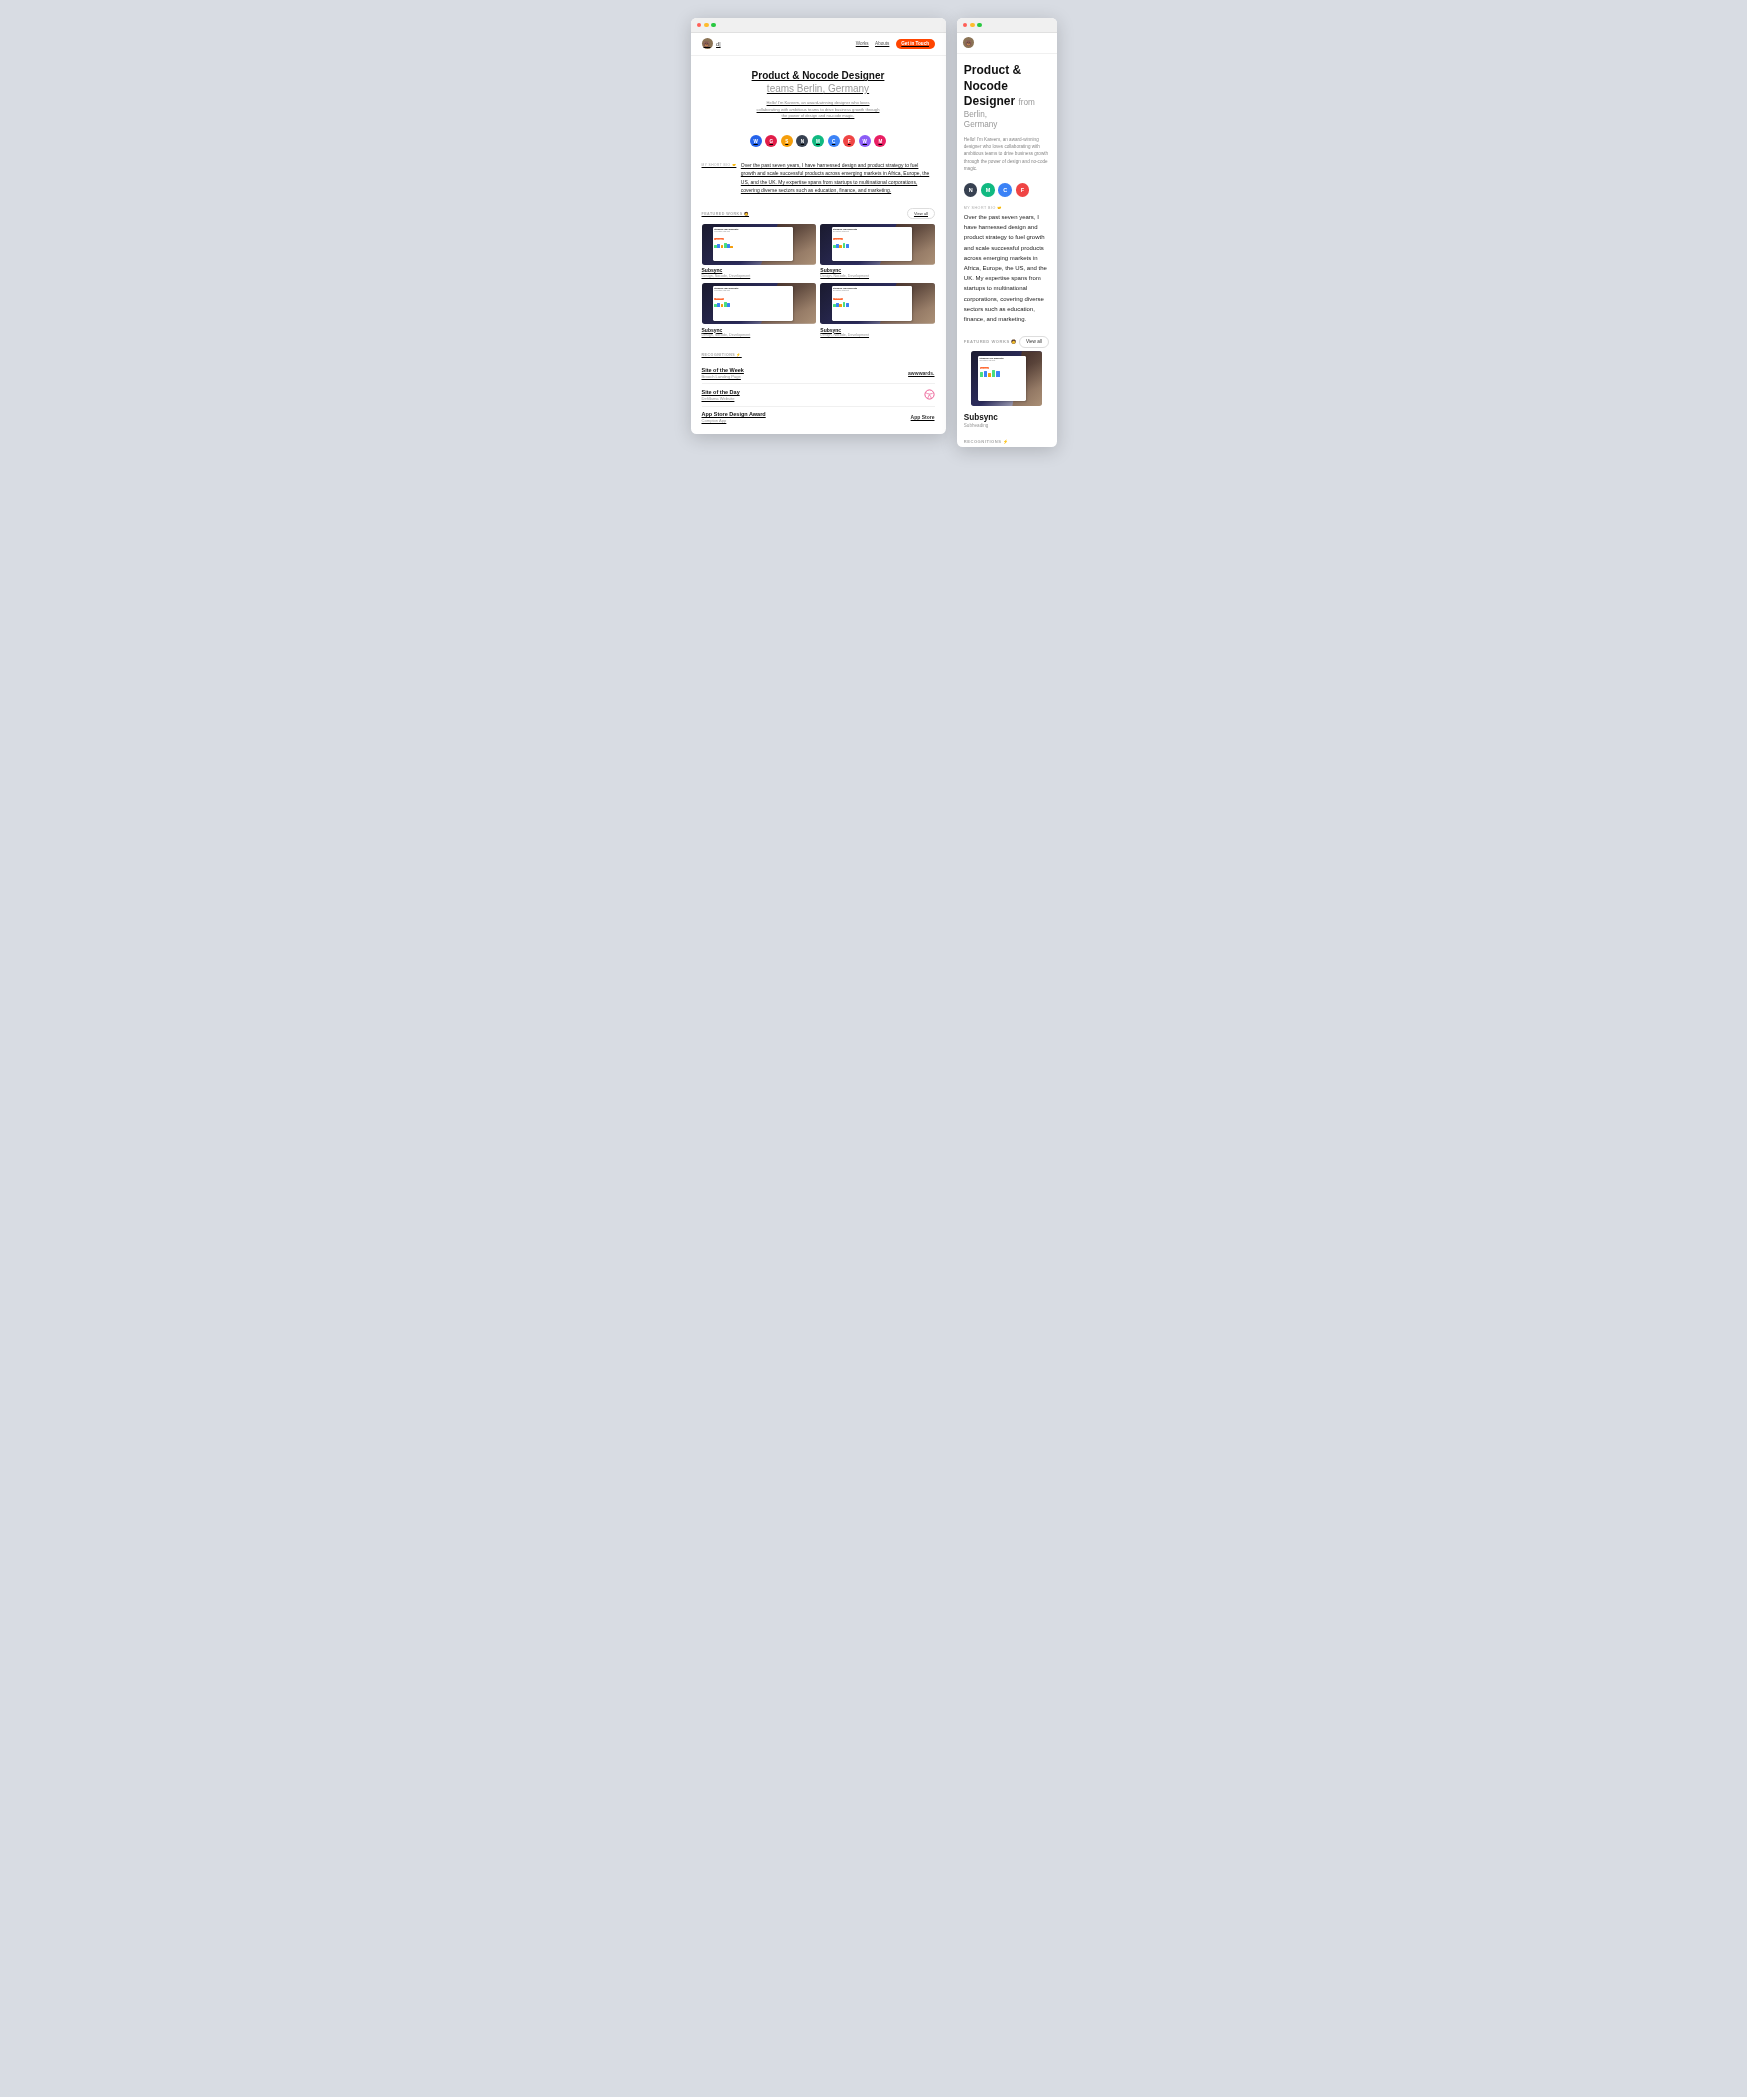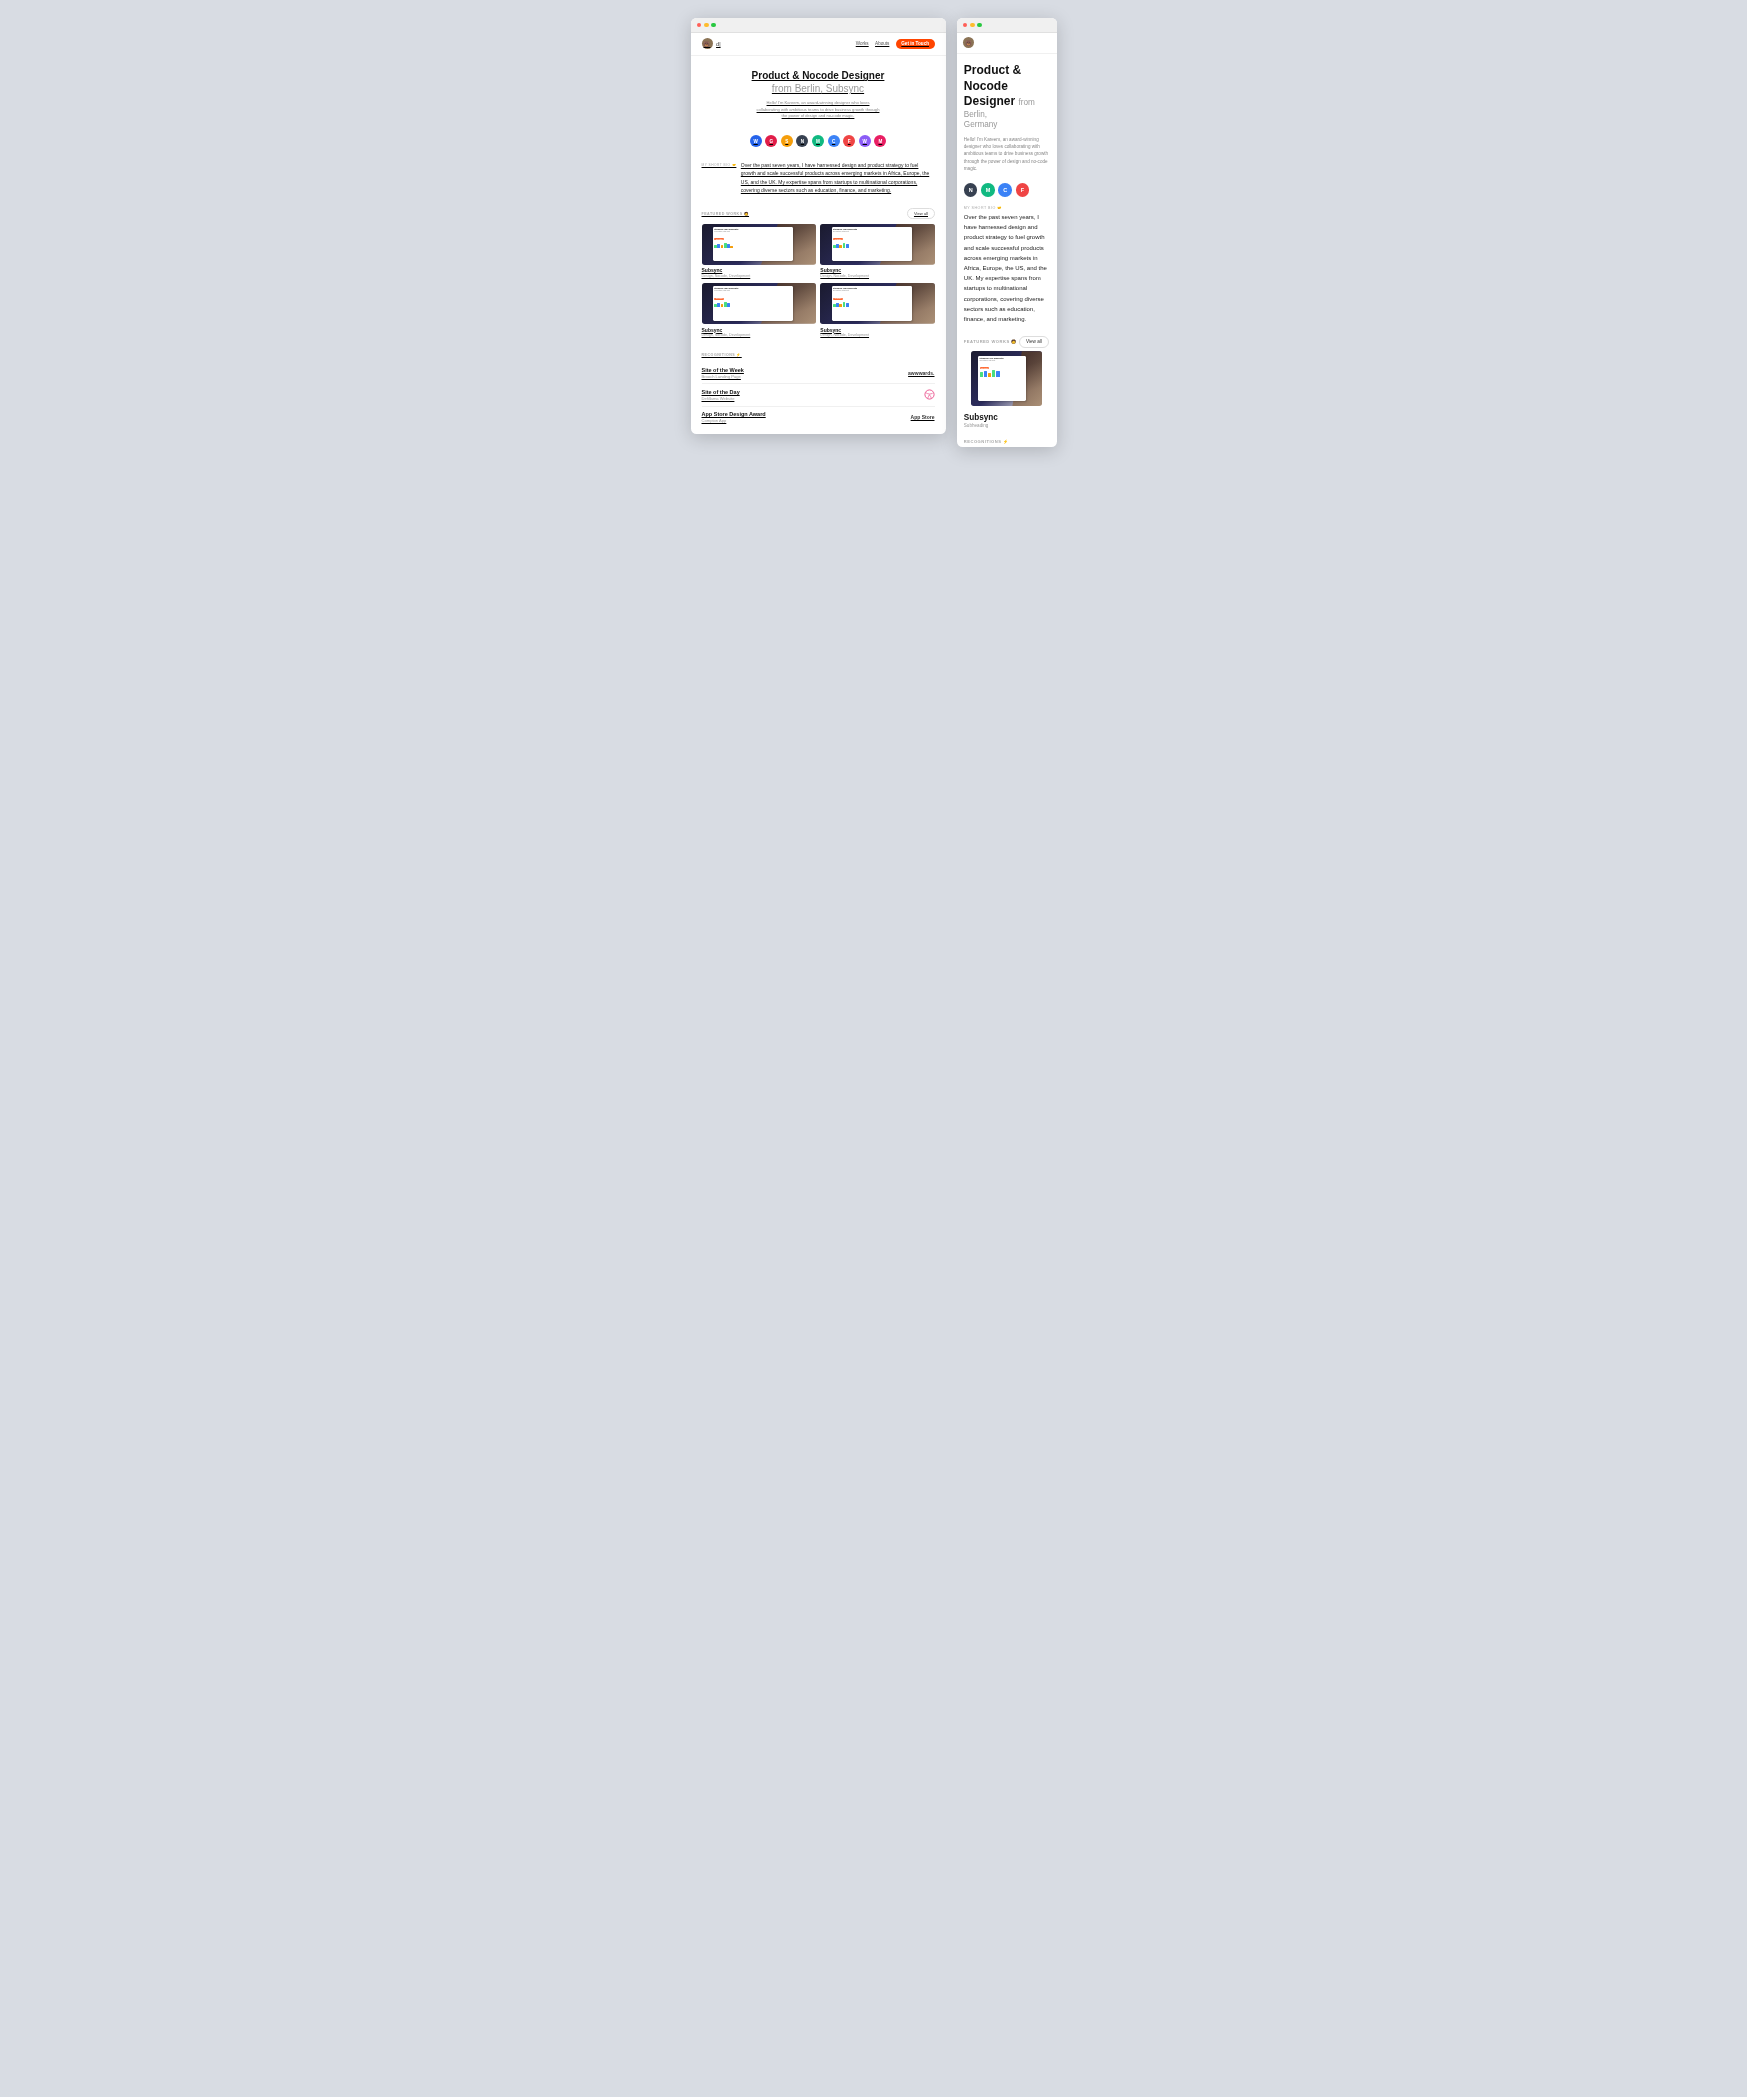--- a/index.html
+++ b/index.html
@@ -308,21 +308,21 @@
       </div>
       <div class="nav-links">
         <a class="nav-link">Works</a>
         <a class="nav-link">Abouts</a>
         <button class="nav-cta">Get in Touch</button>
       </div>
     </div>
 
     <div class="hero">
       <div class="hero-title">Product &amp; Nocode Designer</div>
-      <div class="hero-subtitle">from Berlin, Subsync</div>
+      <div class="hero-subtitle">teams Berlin, Germany</div>
       <div class="hero-desc">Hello! I'm Kareem, an award-winning designer who loves collaborating with ambitious teams to drive business growth through the power of design and no-code magic.</div>
     </div>
 
     <div class="icons-row">
       <div class="tool-icon" style="background:#2563eb">W</div>
       <div class="tool-icon" style="background:#e11d48">G</div>
       <div class="tool-icon" style="background:#f59e0b">S</div>
       <div class="tool-icon" style="background:#374151">N</div>
       <div class="tool-icon" style="background:#10b981">M</div>
       <div class="tool-icon" style="background:#3b82f6">C</div>

